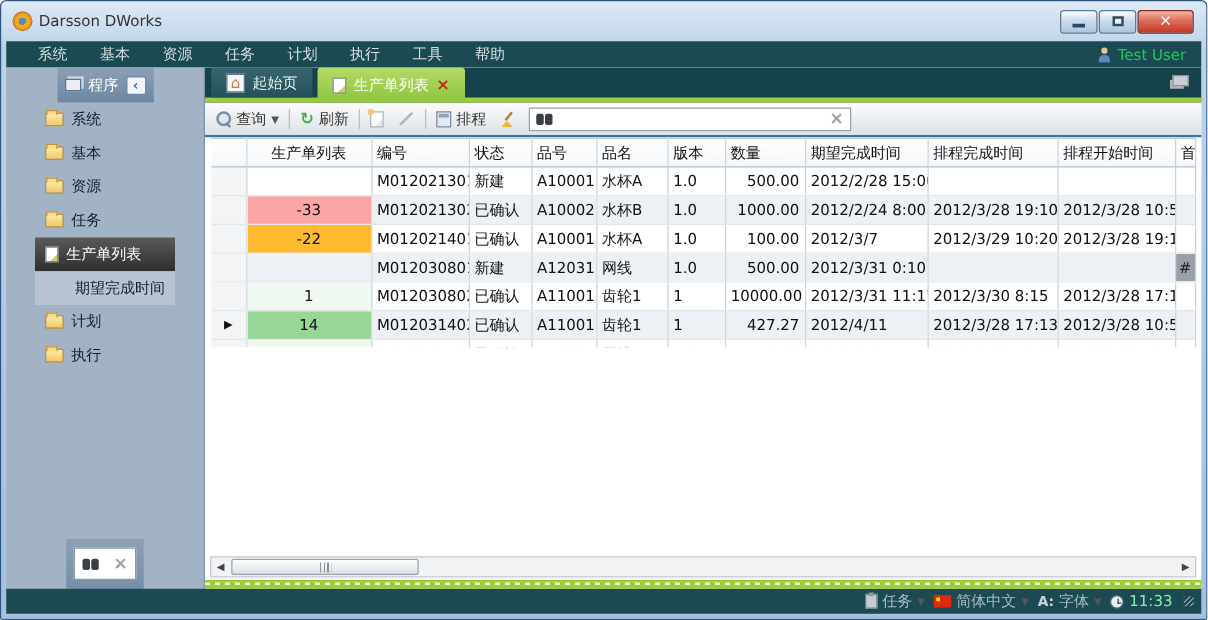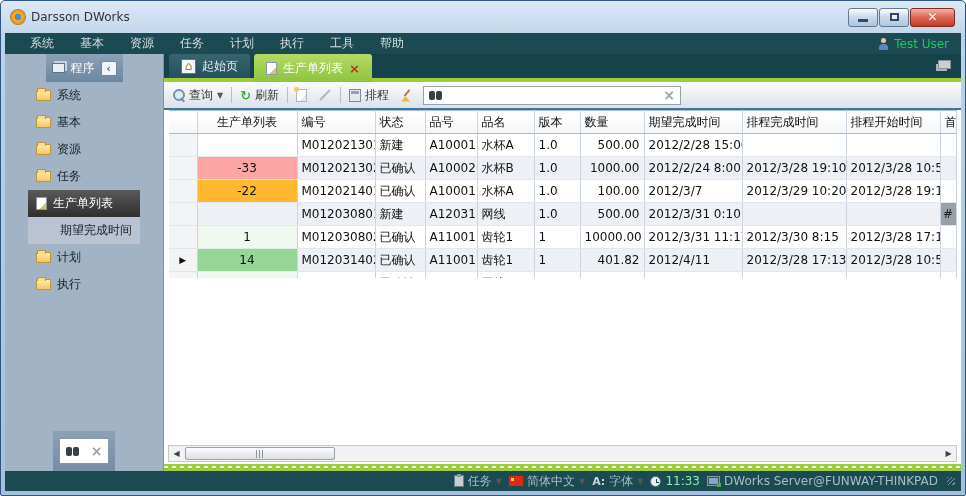--- a/index.html
+++ b/index.html
@@ -421,21 +421,21 @@
                 <td class="c-extra"></td>
               </tr>
               <tr>
                 <td class="gutter">▶</td>
                 <td class="c-diff" style="background: rgb(150, 214, 150); margin-top: 16px;">14</td>
                 <td class="c-code">M012031402</td>
                 <td class="c-status">已确认</td>
                 <td class="c-item_no">A11001</td>
                 <td class="c-item_name">齿轮1</td>
                 <td class="c-version">1</td>
-                <td class="c-qty">401.82</td>
+                <td class="c-qty">427.27</td>
                 <td class="c-expect">2012/4/11</td>
                 <td class="c-sched_end">2012/3/28 17:13</td>
                 <td class="c-sched_start">2012/3/28 10:52</td>
                 <td class="c-extra"></td>
               </tr>
               <tr>
                 <td class="gutter"></td>
                 <td class="c-diff" style="background: rgb(239, 249, 239);">1</td>
                 <td class="c-code">M012031501</td>
                 <td class="c-status">已确认</td>
@@ -480,19 +480,15 @@
     </span>
     <span class="sb-item">
       <span class="font-icon">A:</span>
       <span>字体</span>
       <span class="caret">▼</span>
     </span>
     <span class="sb-item">
       <span class="clock-icon"></span>
       <span class="sb-time">11:33</span>
     </span>
-    <span class="sb-item">
-      <span class="monitor-icon"></span>
-      <span>DWorks Server@FUNWAY-THINKPAD</span>
-    </span>
     <span class="grip-icon"></span>
   </div>
 </div>
 
 </body></html>

